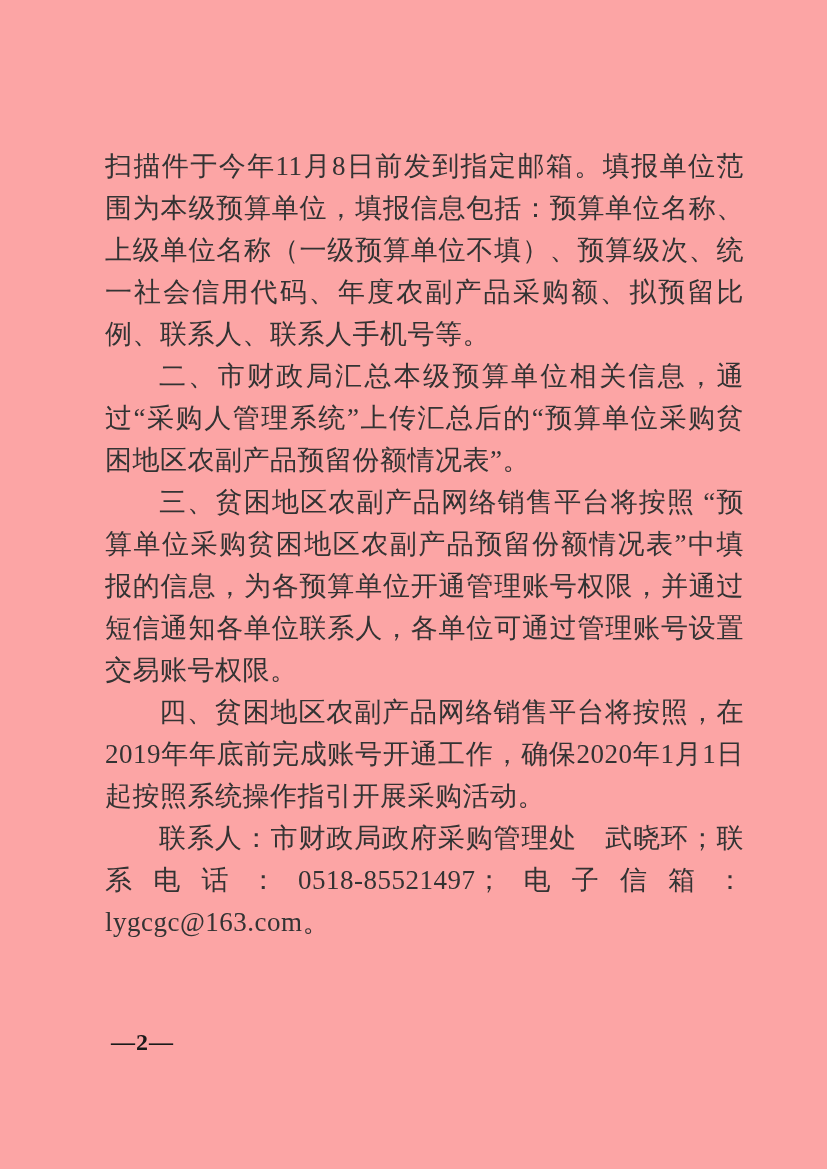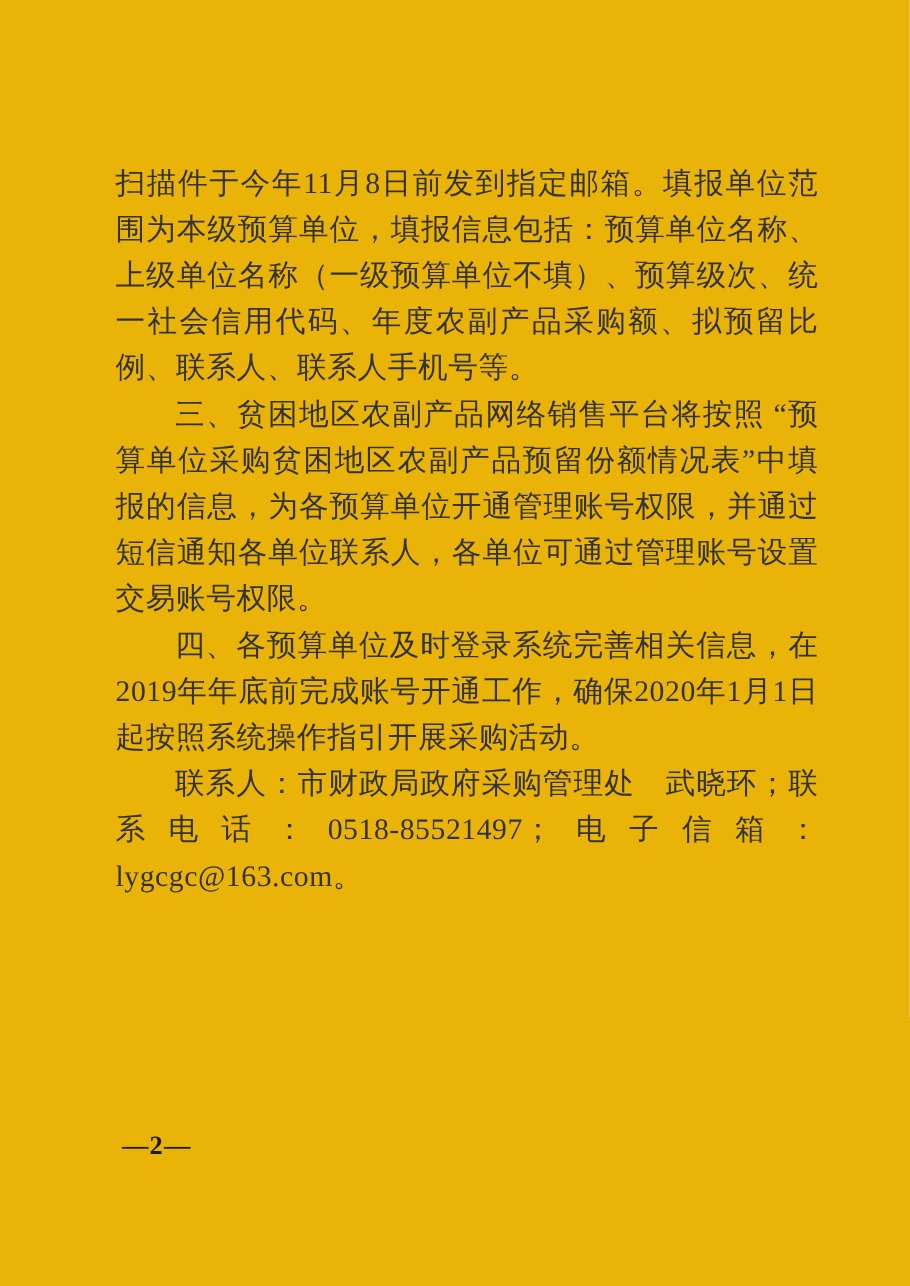--- a/index.html
+++ b/index.html
@@ -13,21 +13,21 @@
     height: 1169px;
     overflow: hidden;
     font-family: "Liberation Serif", "DejaVu Serif", serif;
   }
   .page {
     position: absolute;
     left: 0;
     top: 0;
     width: 827px;
     height: 1169px;
-    background: #eab308;
+    background: #fca5a5;
   }
   .content {
     position: absolute;
     left: 105px;
     top: 145px;
     width: 639px;
     color: #333333;
     font-size: 27px;
     line-height: 42px;
     text-align: justify;
@@ -59,24 +59,25 @@
 </style>
 </head>
 <body>
 
 <div class="page">
 
   <div class="content">
 
     <p class="para no-indent">扫描件于今年11月8日前发到指定邮箱。填报单位范围为本级预算单位，填报信息包括：预算单位名称、上级单位名称（一级预算单位不填）、预算级次、统一社会信用代码、年度农副产品采购额、拟预留比例、联系人、联系人手机号等。</p>
 
+    <p class="para">二、市财政局汇总本级预算单位相关信息，通过“采购人管理系统”上传汇总后的“预算单位采购贫困地区农副产品预留份额情况表”。</p>
 
     <p class="para">三、贫困地区农副产品网络销售平台将按照 “预算单位采购贫困地区农副产品预留份额情况表”中填报的信息，为各预算单位开通管理账号权限，并通过短信通知各单位联系人，各单位可通过管理账号设置交易账号权限。</p>
 
-    <p class="para">四、各预算单位及时登录系统完善相关信息，在2019年年底前完成账号开通工作，确保2020年1月1日起按照系统操作指引开展采购活动。</p>
+    <p class="para">四、贫困地区农副产品网络销售平台将按照，在2019年年底前完成账号开通工作，确保2020年1月1日起按照系统操作指引开展采购活动。</p>
 
 
     <p class="para">联系人：市财政局政府采购管理处　武晓环；联系电话：0518-85521497；电子信箱：lygcgc@163.com。</p>
 
 
   </div>
 
   <div class="footer-page-number">—2—</div>
 
 </div>

